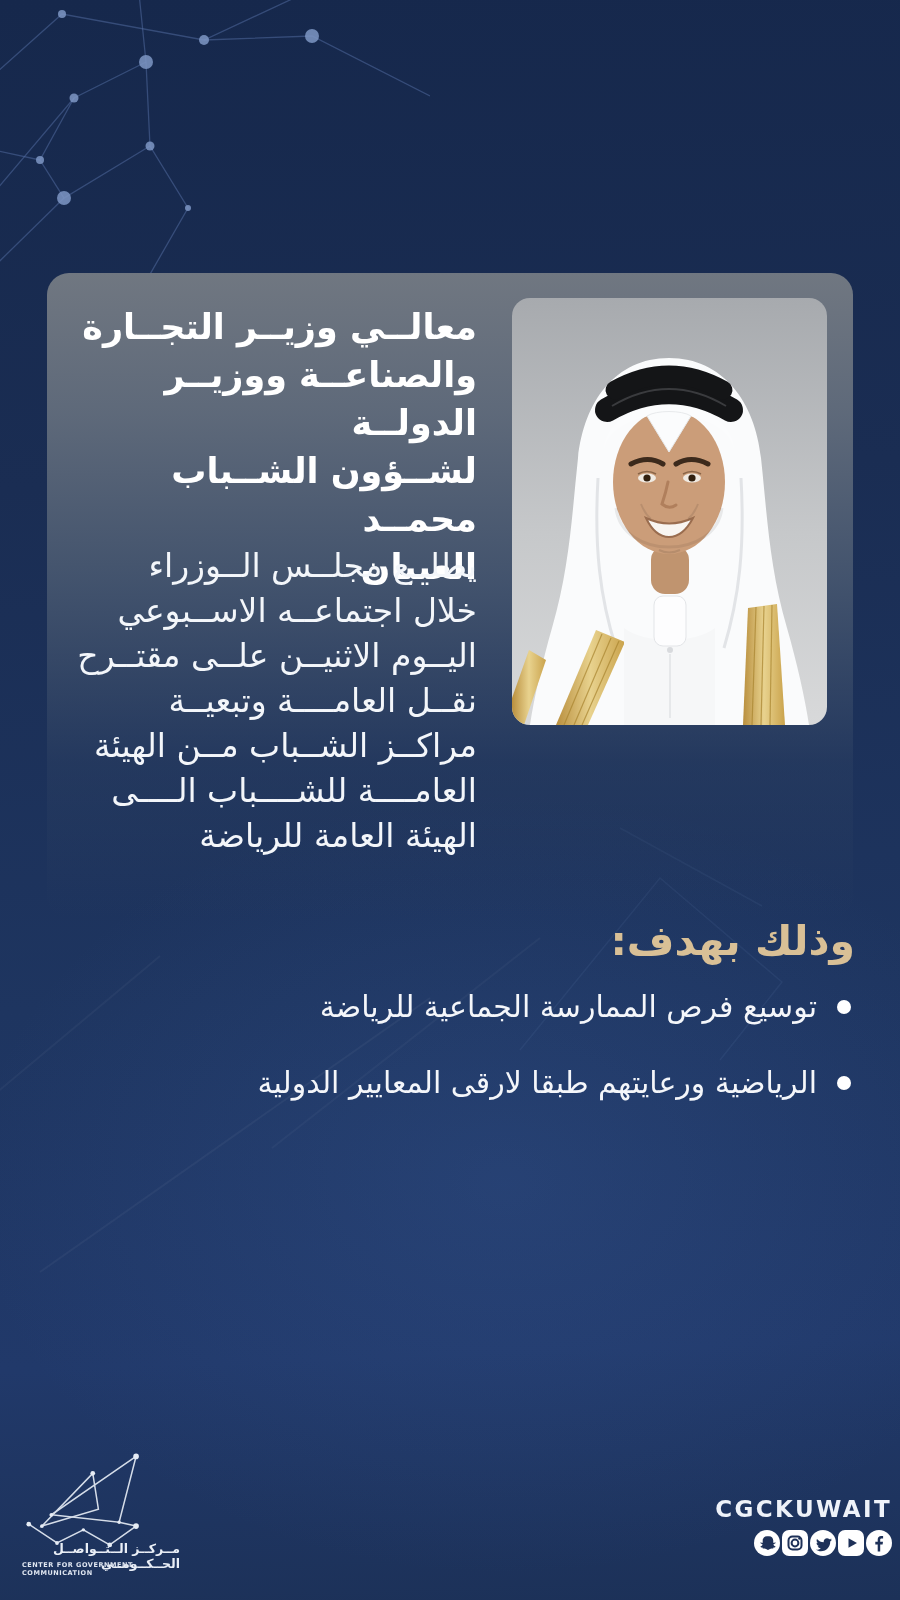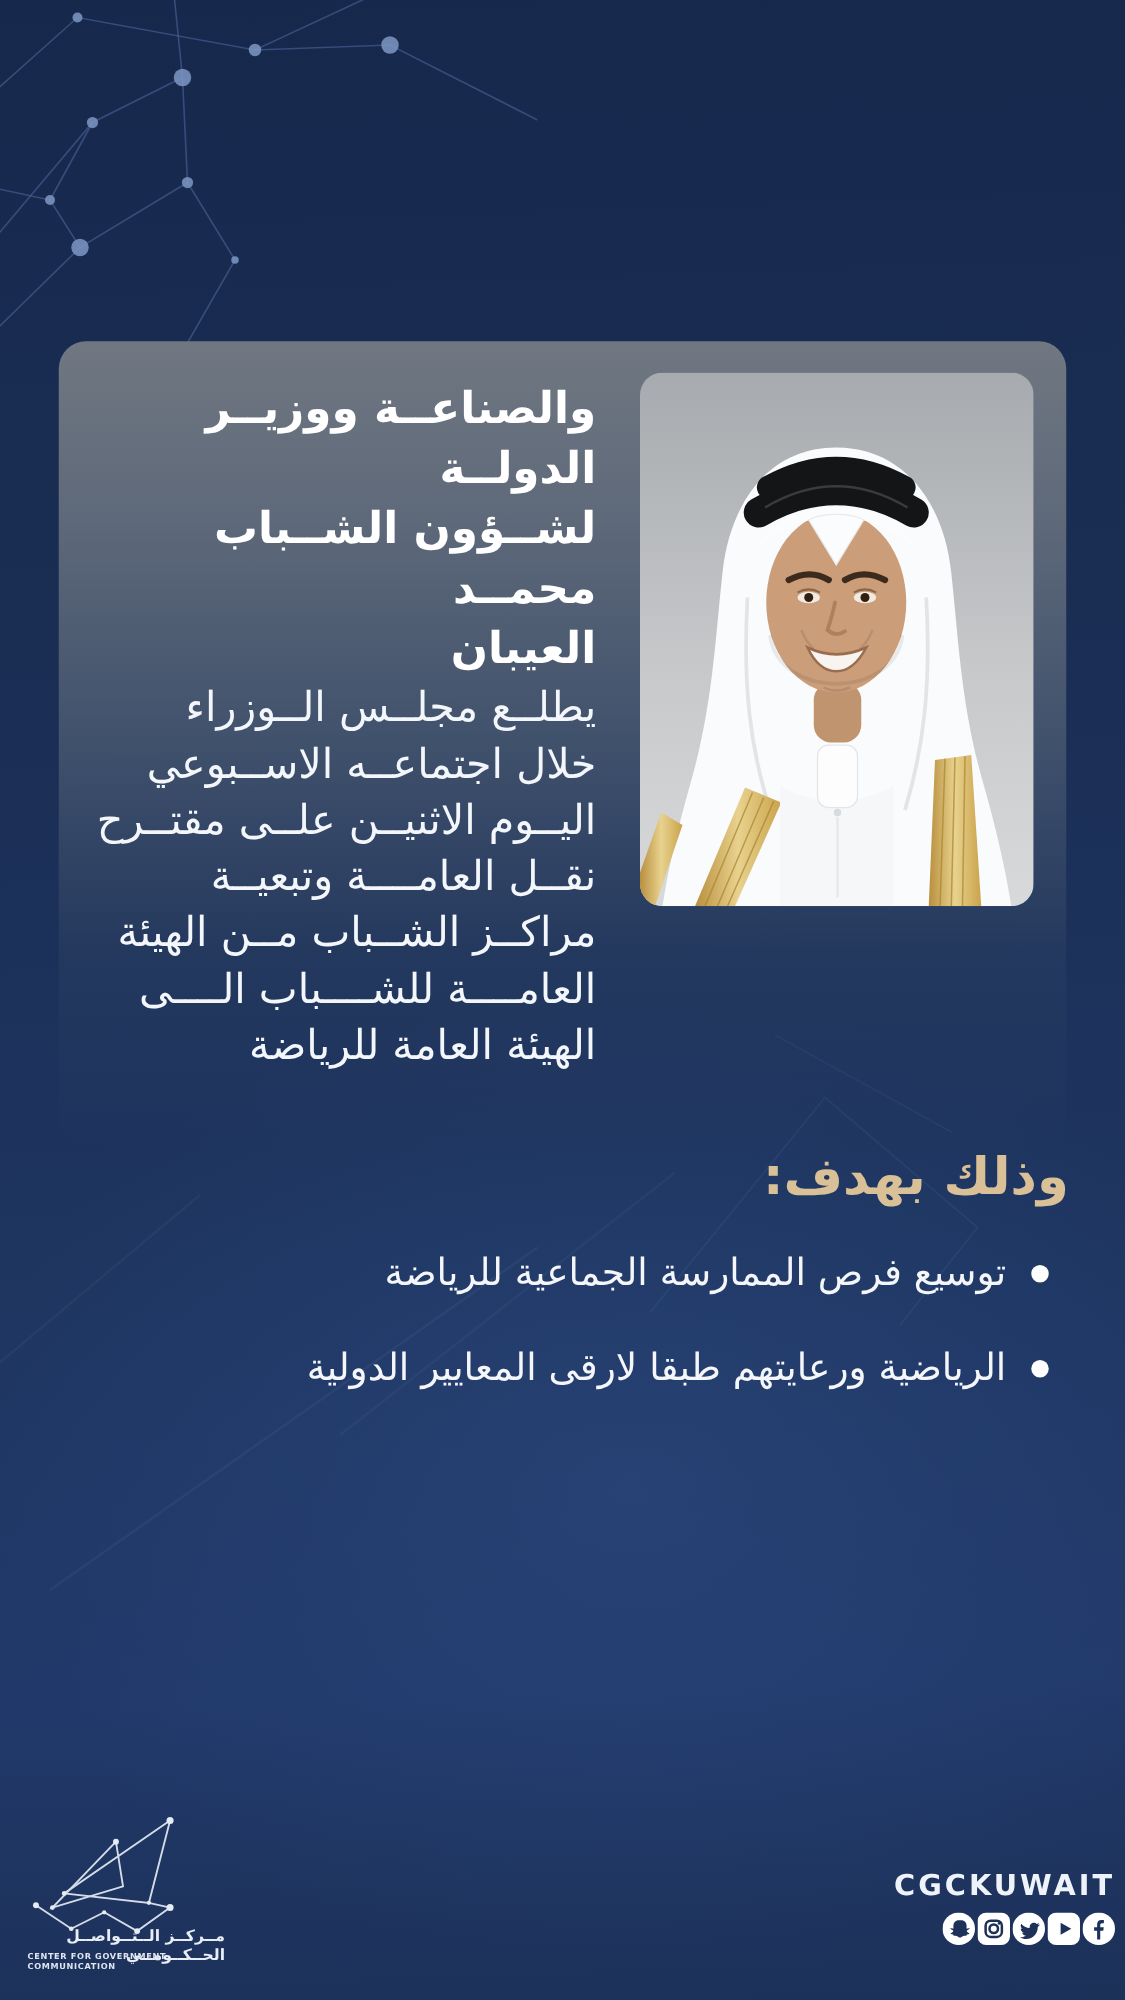--- a/index.html
+++ b/index.html
@@ -37,21 +37,21 @@
   }
 
   
   .portrait{position:absolute;left:512px;top:298px;width:315px;height:427px;border-radius:18px;overflow:hidden}
 
   
   .goals-heading{
     position:absolute;right:45px;top:915px;
     direction:rtl;color:#d9c096;font-size:41px;font-weight:700;line-height:52px;margin-left:27px;
   }
-  .goals-list{position:absolute;right:45px;top:985px;width:775px;margin:12px;padding:0;list-style:none}
+  .goals-list{position:absolute;right:45px;top:985px;width:775px;margin:0;padding:0;list-style:none}
   .goal-item{
     position:relative;direction:rtl;text-align:right;color:#f4f6fa;
     font-size:30px;font-weight:500;line-height:44px;padding-right:38px;
   }
   .goal-item:not(:last-child){margin-bottom:32px}
   .goal-item .dot{
     position:absolute;right:4px;top:15px;width:14px;height:14px;border-radius:50%;background:#ffffff;
   }
 
   
@@ -170,20 +170,21 @@
 
       <path d="M156 184 C154 194 152 200 150 206 Q157 212 164 207" stroke="#b07f5c" stroke-width="3" fill="none" stroke-linecap="round"></path>
       <path d="M134 220 Q157 231 181 220 Q171 239 157 239 Q143 239 134 220 Z" fill="#f8f5f1" stroke="#9a6d4f" stroke-width="2"></path>
       <path d="M129 206 Q133 216 139 221" stroke="rgba(0,0,0,0.09)" stroke-width="2" fill="none"></path>
       <path d="M186 206 Q182 216 176 221" stroke="rgba(0,0,0,0.09)" stroke-width="2" fill="none"></path>
       <path d="M147 252 Q157 257 168 252" stroke="rgba(0,0,0,0.1)" stroke-width="2" fill="none"></path>
     </svg>
   </div>
 
   <div class="card-title" dir="rtl">
+    <div>معالــي وزيــر التجــارة</div>
     <div>والصناعــة ووزيــر الدولــة</div>
     <div>لشــؤون الشــباب محمــد</div>
     <div>العيبان</div>
   </div>
   <div class="card-body" dir="rtl">
     <div>يطلــع مجلــس الــوزراء</div>
     <div>خلال اجتماعــه الاســبوعي</div>
     <div>اليــوم الاثنيــن علــى مقتــرح</div>
     <div>نقــل العامــــة وتبعيــة</div>
     <div>مراكــز الشــباب مــن الهيئة</div>

